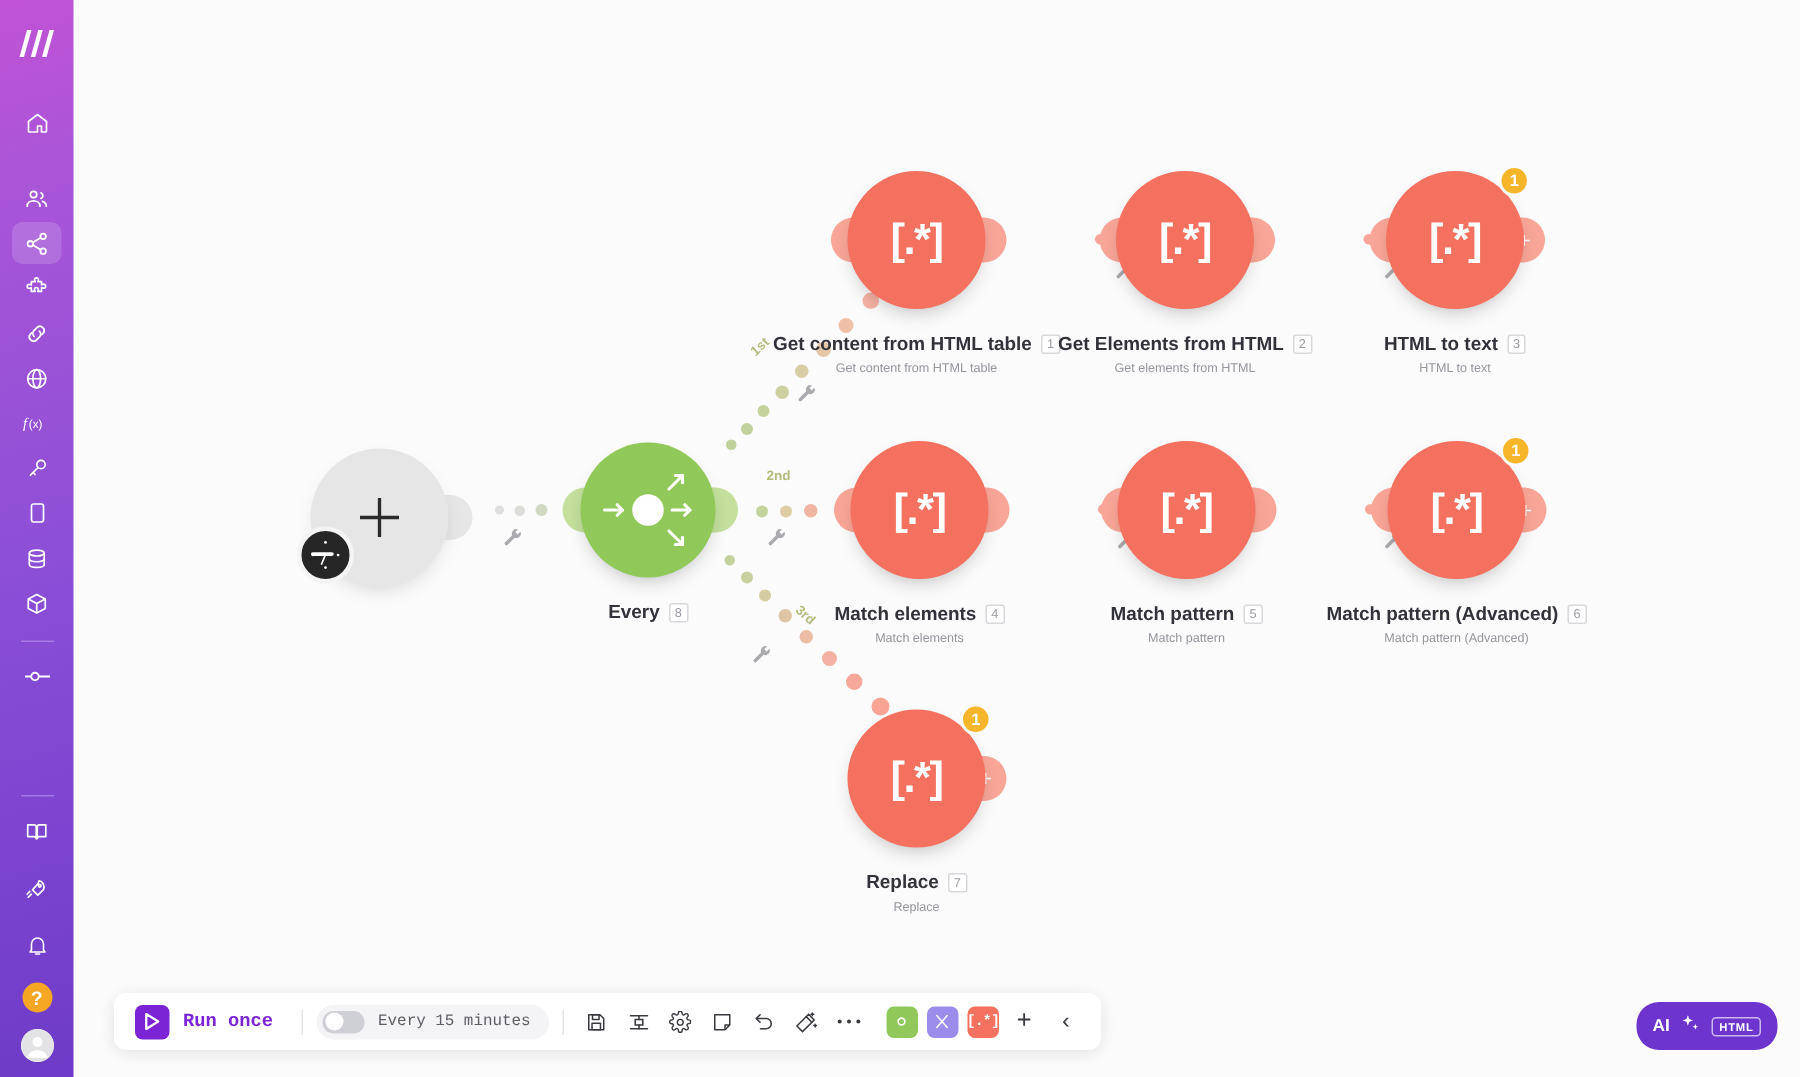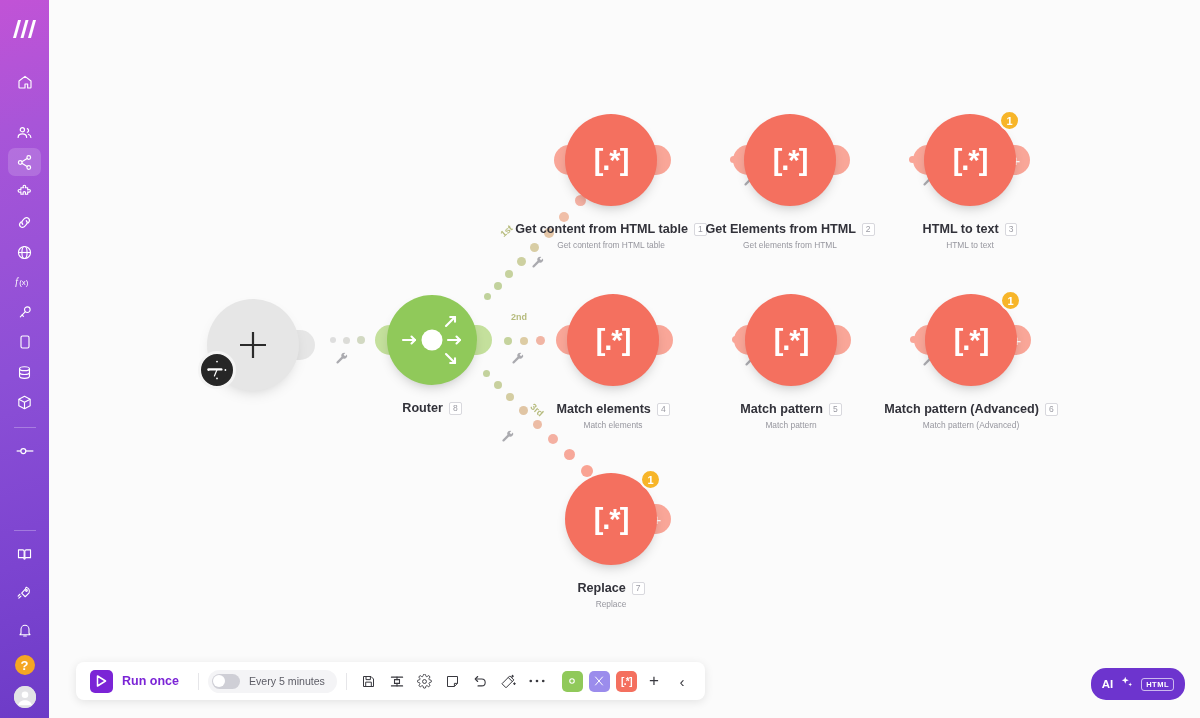--- a/index.html
+++ b/index.html
@@ -106,21 +106,21 @@
     position: absolute; font-size: 9px; font-weight: 700; color: #b6bb7d;
   }
   .diag-dots { position: absolute; }
   .diag-dots i { position: absolute; display:block; border-radius: 50%; }
 
   
   #toolbar {
     position: absolute; left: 76px; bottom: 18px;
     height: 38px; background: #fff; border-radius: 8px;
     box-shadow: 0 2px 10px rgba(0,0,0,0.10);
-    display: flex; align-items: center; padding: 0 10px; gap: 2px; z-index: 30;
+    display: flex; align-items: center; padding: 0 10px; gap: 2px; z-index: 30; font-family: Liberation Mono, monospace;
   }
   .run-btn { display:flex; align-items:center; gap:9px; padding: 0 10px 0 4px; cursor:pointer;}
   .run-icon {
     width: 23px; height: 23px; border-radius: 5px; background: #7B24D6;
     display:flex;align-items:center;justify-content:center;
   }
   .run-label { color: #7B24D6; font-size: 12.5px; font-weight: 700; }
   .tb-div { width:1px; height:17px; background:#e6e6e9; margin: 0 7px; }
   .sched {
     display:flex; align-items:center; gap:9px; background:#f4f4f6;
@@ -329,21 +329,21 @@
             <path d="M49 33h12"></path>
               <path d="M57.5 29.5 61 33l-3.5 3.5"></path>
             <path d="M47 19 56 10"></path>
               <path d="M51.2 10H56v4.8"></path>
             <path d="M47 47 56 56"></path>
               <path d="M56 51.2V56h-4.8"></path>
           </g>
         </svg>
       </div>
       <div class="node-title" style="left:-12px; top:106px; width:114px;">
-        <span>Router</span>
+        <span>Every</span>
         <span class="node-badge-num">8</span>
       </div>
     </div>
 
     <div class="diag-dots" style="left:430px;top:195px;width:120px;height:110px;">
       <i style="left:96px;top:0px;width:11px;height:11px;background:#f6b2a4"></i>
       <i style="left:80px;top:17px;width:10px;height:10px;background:#f0bfa8"></i>
       <i style="left:65px;top:33px;width:10px;height:10px;background:#e5c7a8"></i>
       <i style="left:51px;top:48px;width:9px;height:9px;background:#d8cda4"></i>
       <i style="left:38px;top:62px;width:9px;height:9px;background:#cdd0a0"></i>
@@ -521,21 +521,21 @@
             <path d="M1.5 1 L9.5 6 L1.5 11 Z" fill="none" stroke="#fff" stroke-width="1.5" stroke-linejoin="round"></path>
           </svg>
       </span>
       <span class="run-label">Run once</span>
     </div>
     <div class="tb-div"></div>
     <div class="sched">
       <span class="toggle">
           <span class="knob"></span>
         </span>
-      <span class="sched-label">Every 5 minutes</span>
+      <span class="sched-label">Every 15 minutes</span>
     </div>
     <div class="tb-div"></div>
 
     <div class="tb-ico">
       <svg width="15" height="15" viewBox="0 0 24 24" fill="none" stroke="#39393f" stroke-width="1.6" stroke-linejoin="round">
           <path d="M4 4h12l4 4v12H4z"></path>
           <rect x="8" y="4" width="7" height="5"></rect>
           <rect x="7.5" y="13" width="9" height="7"></rect>
         </svg>
     </div>

